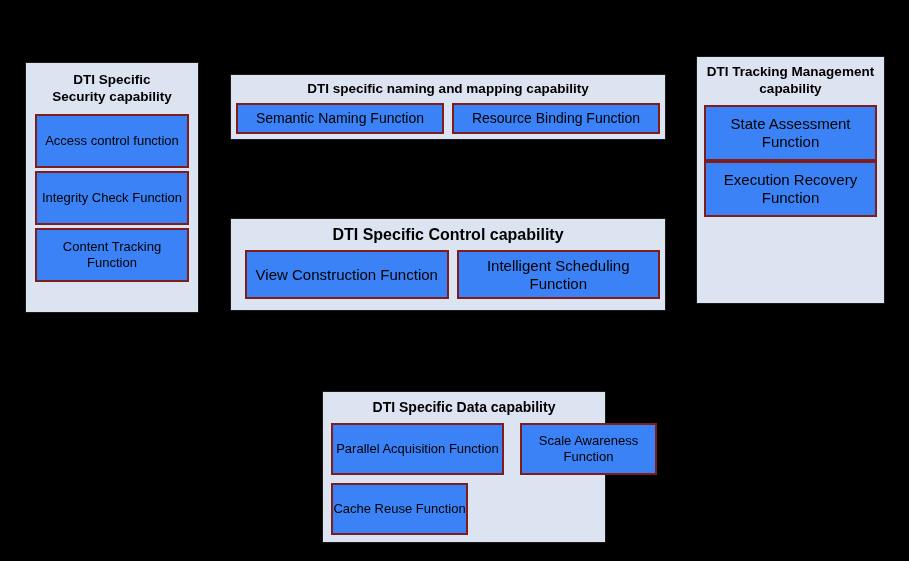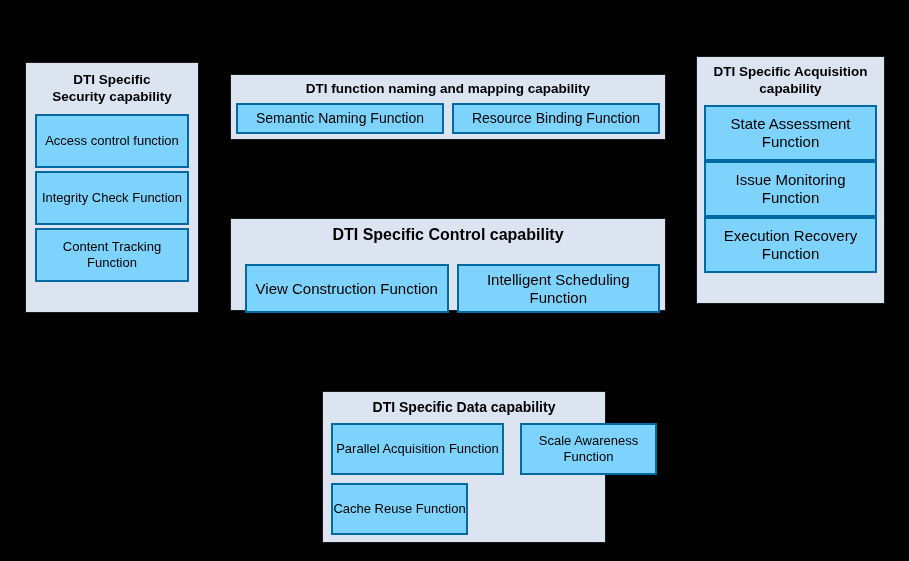--- a/index.html
+++ b/index.html
@@ -25,22 +25,22 @@
 
   .panel-title {
     text-align: center;
     font-weight: bold;
     color: #000000;
     line-height: 1.25;
     box-sizing: border-box;
   }
 
   .fn-box {
-    background: #7dd3fc;
-    border: 2px solid #0369a1;
+    background: #3b82f6;
+    border: 2px solid #7f1d1d;
     box-sizing: border-box;
     display: flex;
     align-items: center;
     justify-content: center;
     text-align: center;
     color: #000000;
     line-height: 1.2;
   }
 
   
@@ -90,21 +90,21 @@
   #panel-control {
     left: 230px;
     top: 218px;
     width: 436px;
     height: 93px;
     padding: 0 5px;
   }
   #panel-control .panel-title {
     font-size: 16px;
     padding-top: 6px;
-    padding-bottom: 19px;
+    padding-bottom: 5px;
   }
   #panel-control .row {
     display: flex;
     gap: 8px;
     padding-left: 9px;
   }
   #panel-control .fn-box {
     height: 49px;
     font-size: 15px;
     flex: 1 1 0;
@@ -161,42 +161,41 @@
   <div class="panel-title">
     <div>DTI Specific</div>
     <div>Security capability</div>
   </div>
   <div class="fn-box">Access control function</div>
   <div class="fn-box">Integrity Check Function</div>
   <div class="fn-box">Content Tracking Function</div>
 </div>
 
 <div class="panel" id="panel-naming">
-  <div class="panel-title">DTI function naming and mapping capability</div>
+  <div class="panel-title">DTI specific naming and mapping capability</div>
   <div class="row">
     <div class="fn-box">Semantic Naming Function</div>
     <div class="fn-box">Resource Binding Function</div>
   </div>
 </div>
 
 <div class="panel" id="panel-control">
   <div class="panel-title">DTI Specific Control capability</div>
   <div class="row">
     <div class="fn-box">View Construction Function</div>
     <div class="fn-box">Intelligent Scheduling Function</div>
   </div>
 </div>
 
 <div class="panel" id="panel-management">
   <div class="panel-title">
-    <div>DTI Specific Acquisition</div>
+    <div>DTI Tracking Management</div>
     <div>capability</div>
   </div>
   <div class="fn-box">State Assessment Function</div>
-  <div class="fn-box">Issue Monitoring Function</div>
   <div class="fn-box">Execution Recovery Function</div>
 </div>
 
 <div class="panel" id="panel-data">
   <div class="panel-title">DTI Specific Data capability</div>
   <div class="row">
     <div class="fn-box wide">Parallel Acquisition Function</div>
     <div class="fn-box narrow">Scale Awareness Function</div>
   </div>
   <div class="row">

